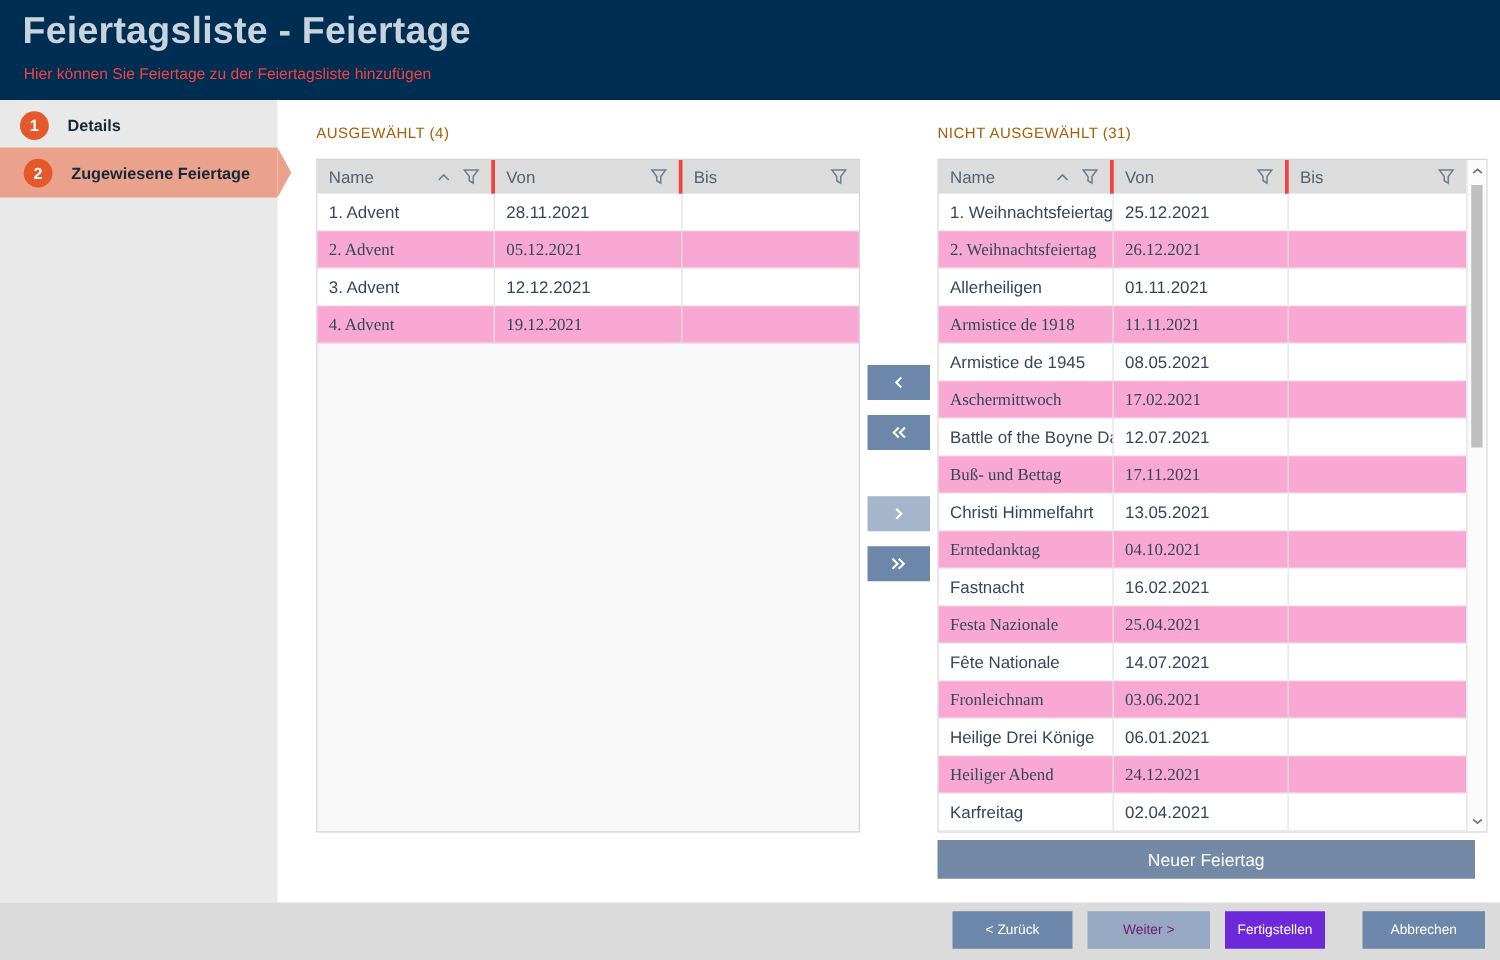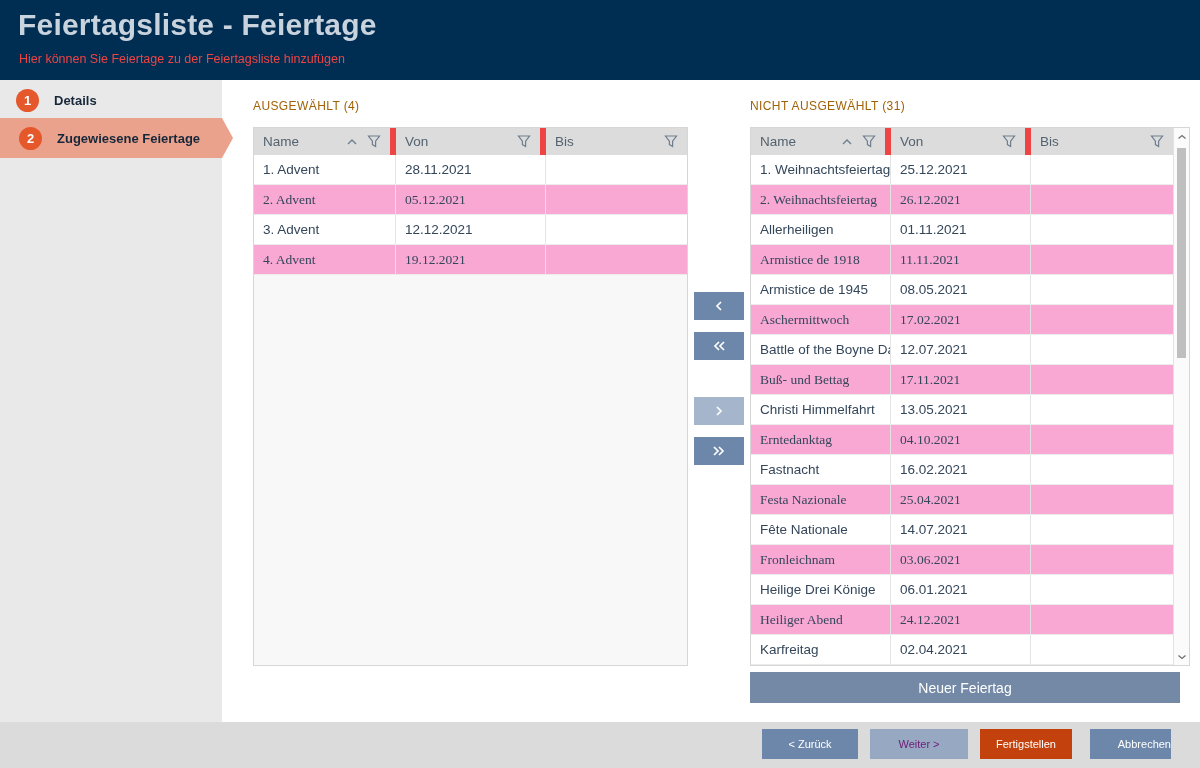--- a/index.html
+++ b/index.html
@@ -32,21 +32,21 @@
   #unsel-label { left:750px; top:99px; }
 
   
   .tframe { position:absolute; top:127px; height:539px; border:1px solid #D6D6D6; background:#F8F8F8; }
   #sel-frame   { left:253px; width:435px; }
   #unsel-frame { left:750px; width:440px; display:flex; }
   .tablepart { flex:1 1 auto; min-width:0; }
 
   .thead { display:flex; height:27px; background:#DCDCDC; }
   .th { display:flex; align-items:center; padding:0 9px; font-size:13.5px; color:#53626F;
-        border-right:6px solid #ef4444; cursor:pointer; }
+        border-right:3px solid #ef4444; cursor:pointer; }
   .th:last-child { border-right:none; }
   .th .grow { flex:1 1 auto; }
   .th svg { flex:0 0 auto; }
   .sort-caret { margin-right:9px; }
 
   .trow { display:flex; height:30px; background:#FFF; border-bottom:1px solid #ECECEC; cursor:pointer; }
   .trow.alt { background:#f9a8d4;font-family:Liberation Serif, serif; }
   .tcell { display:flex; align-items:center; padding:0 9px; font-size:13.5px; color:#34465A;
            border-right:1px solid #E3E3E3; overflow:hidden; white-space:nowrap; }
   .tcell:last-child { border-right:none; }
@@ -69,22 +69,22 @@
   
   .new-btn { position:absolute; left:750px; top:672px; width:430px; height:31px; background:#7389A5;
              color:#FFF; font-size:14px; border:none; cursor:pointer; font-family:inherit; }
 
   
   .footer { position:absolute; left:0; top:722px; width:1200px; height:46px; background:#DBDBDB; }
   .fbtn { position:absolute; top:7px; height:30px; border:none; color:#FFF; font-size:11px;
           background:#6C87A9; cursor:pointer; font-family:inherit; }
   #btn-back   { left:762px;  width:96px; }
   #btn-next   { left:870px;  width:98px; }
-  #btn-finish { left:980px;  width:92px; background:#c2410c; }
-  #btn-cancel { left:1090px; width:81px;text-align:right; }
+  #btn-finish { left:980px;  width:80px; background:#6d28d9; }
+  #btn-cancel { left:1090px; width:98px; }
   #btn-next.disabled { background:#97A9C2; color:#701a75; }
 </style>
 </head>
 <body>
 
 <div class="hdr">
   <div class="hdr-title">Feiertagsliste - Feiertage</div>
   <div class="hdr-sub">Hier können Sie Feiertage zu der Feiertagsliste hinzufügen</div>
 </div>
 

